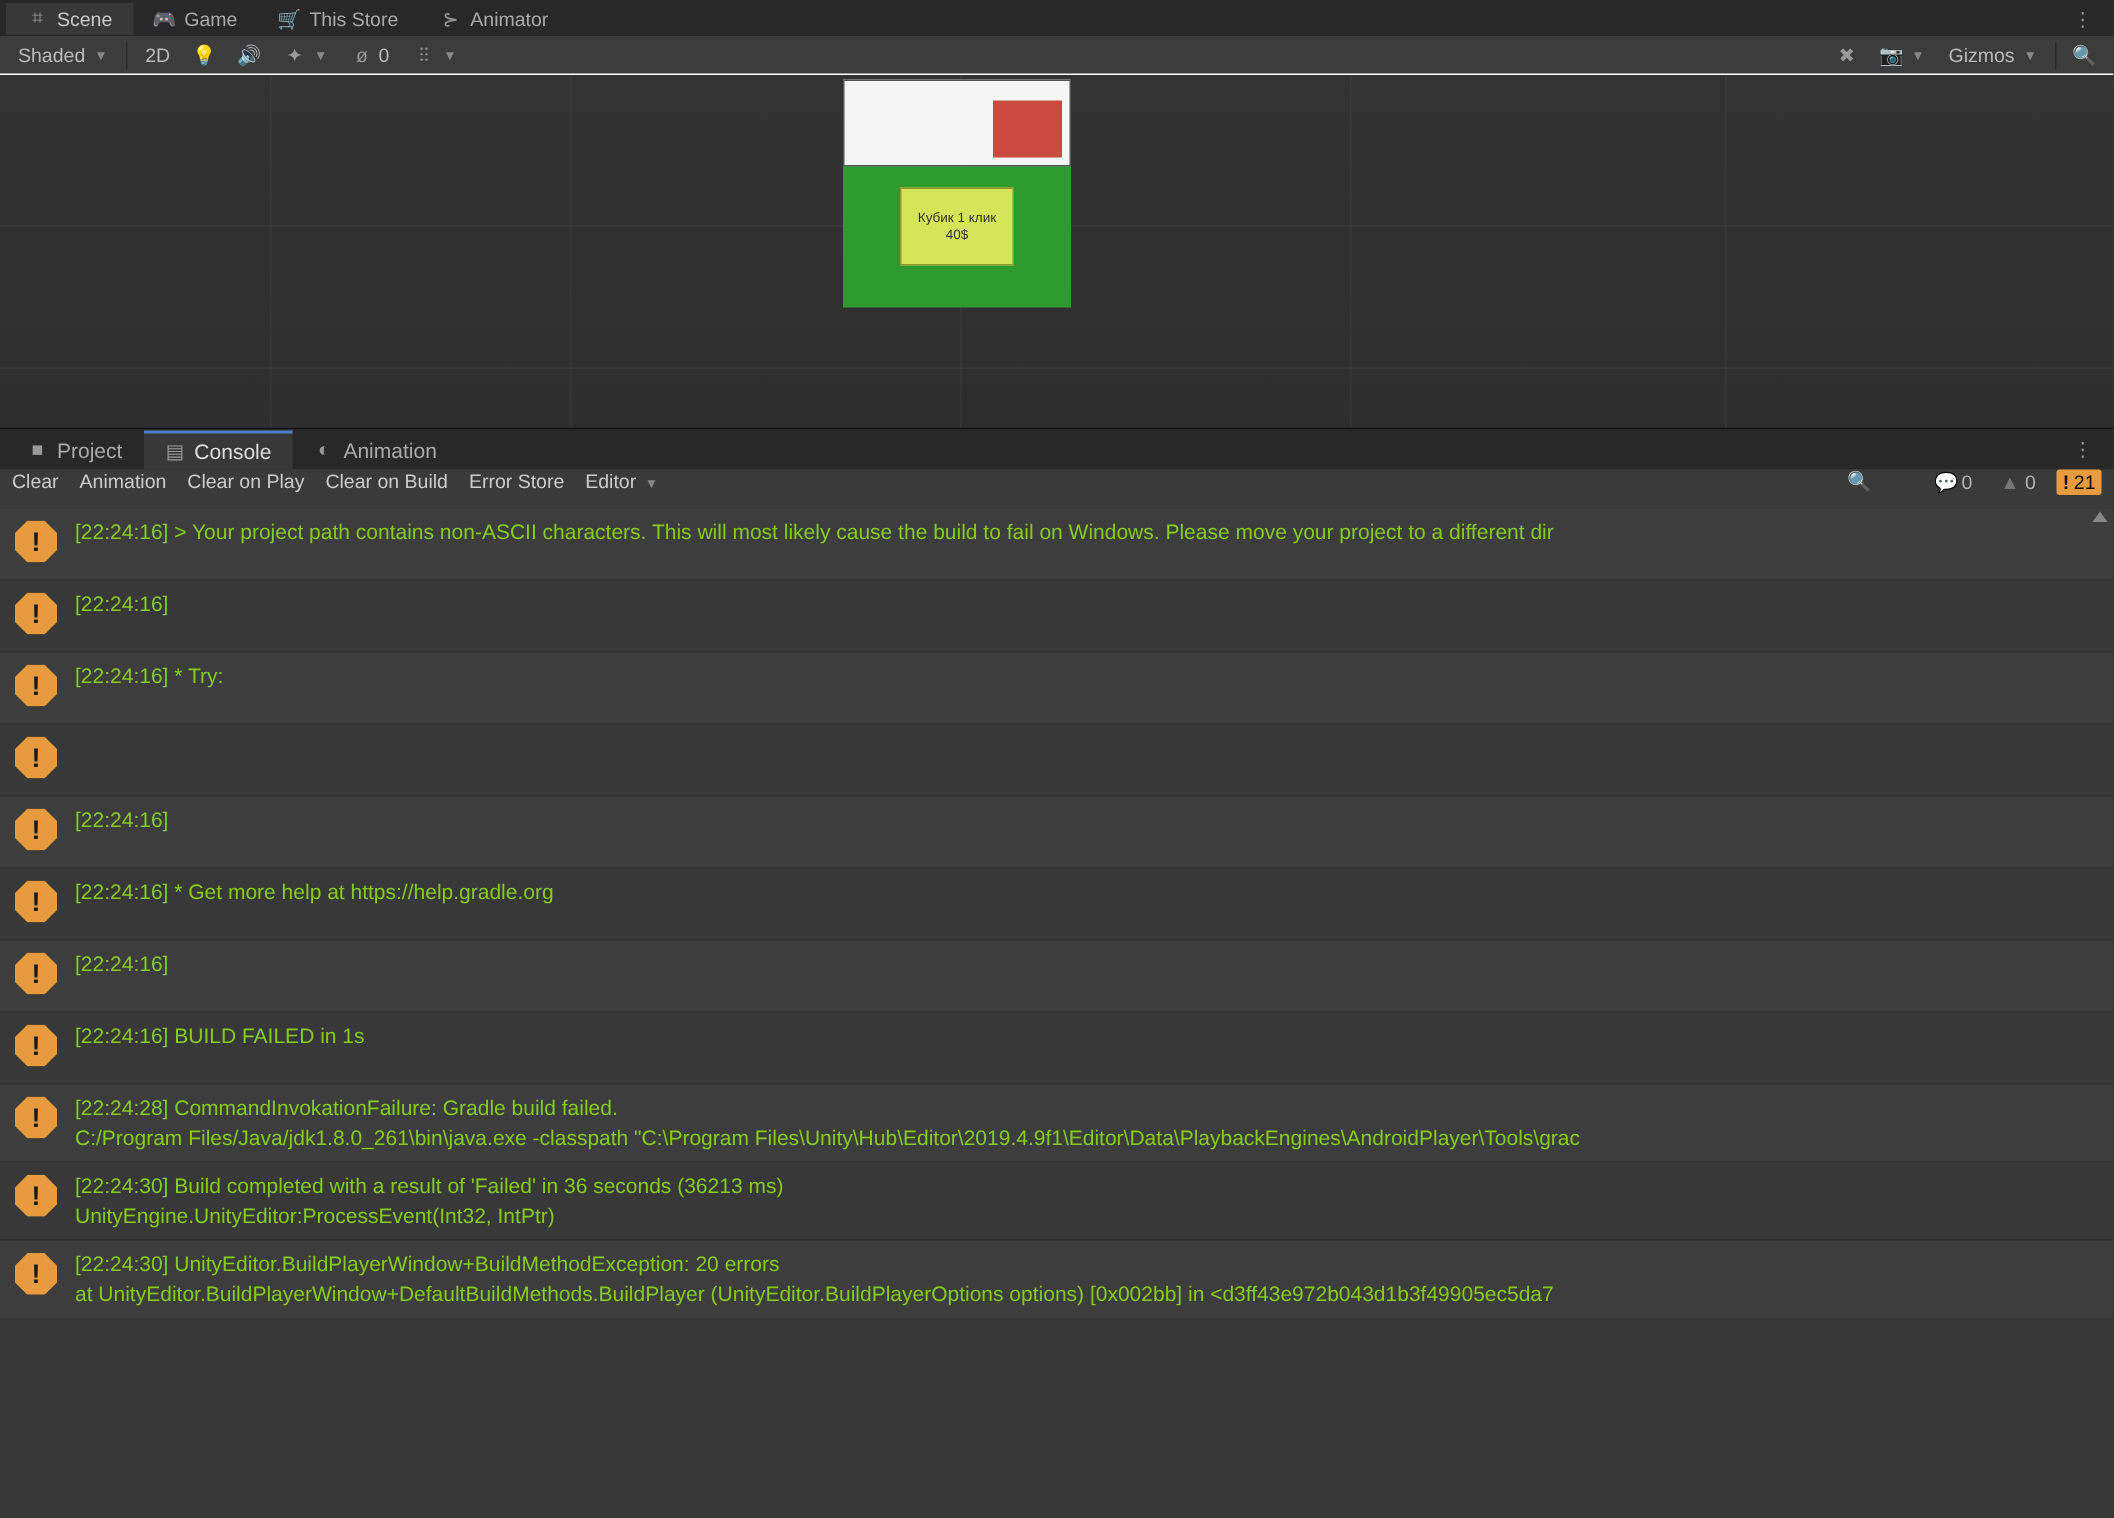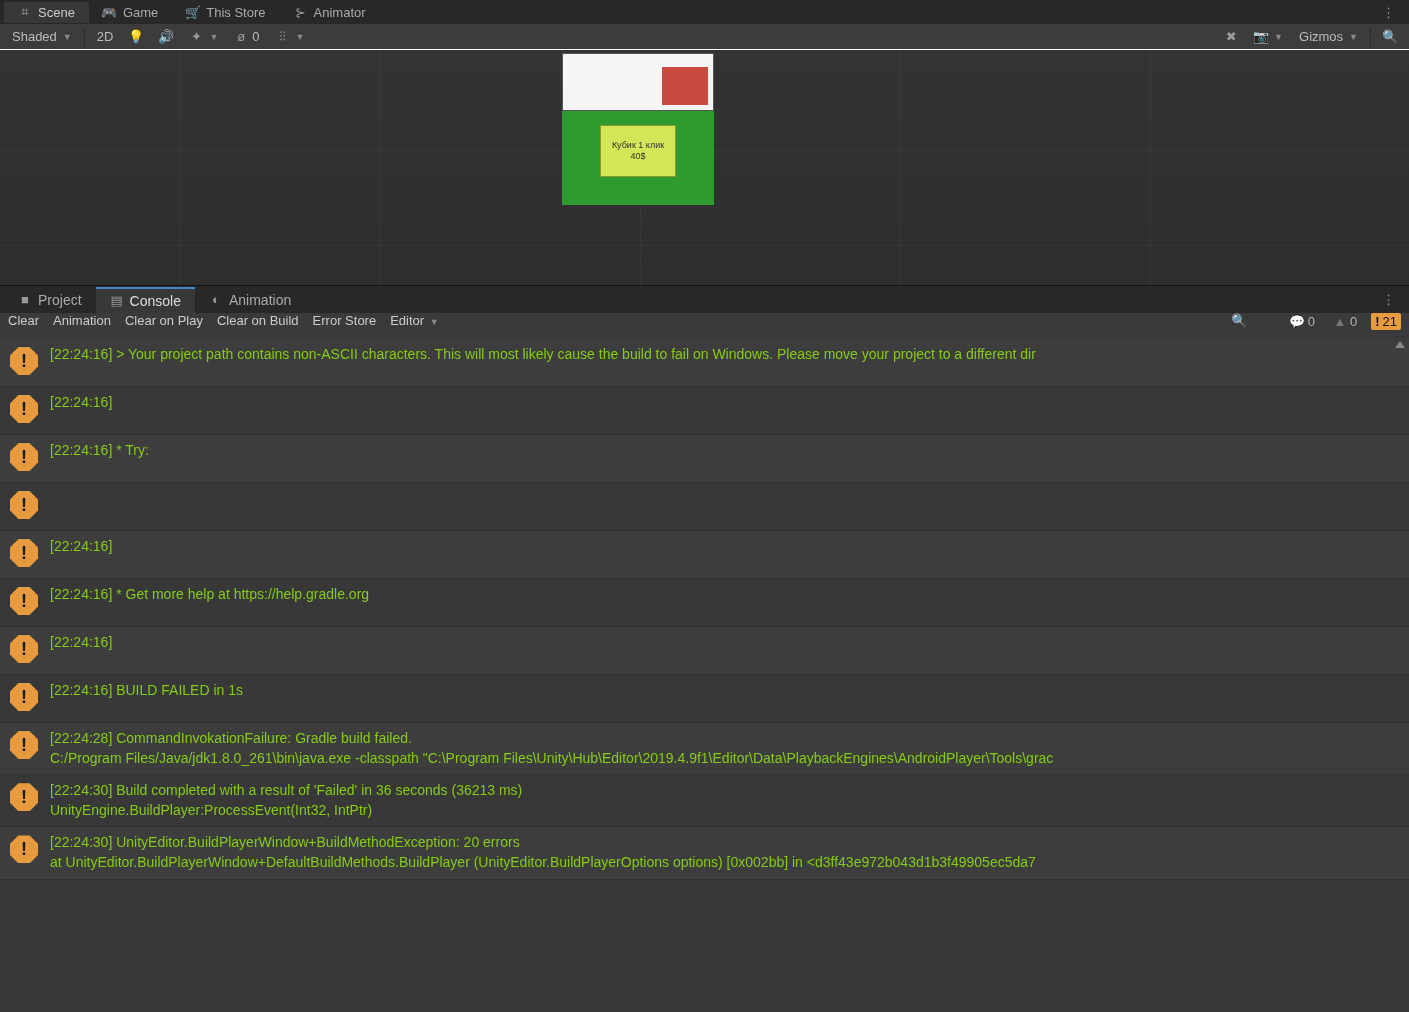--- a/index.html
+++ b/index.html
@@ -257,21 +257,21 @@
         <span class="sub">[22:24:28] CommandInvokationFailure: Gradle build failed.</span>
         <span class="sub">C:/Program Files/Java/jdk1.8.0_261\bin\java.exe -classpath "C:\Program Files\Unity\Hub\Editor\2019.4.9f1\Editor\Data\PlaybackEngines\AndroidPlayer\Tools\grac</span>
       </div>
     </div>
     <div class="console-row">
       <div class="c-icon">
         <div class="octagon">!</div>
       </div>
       <div class="c-text">
         <span class="sub">[22:24:30] Build completed with a result of 'Failed' in 36 seconds (36213 ms)</span>
-        <span class="sub">UnityEngine.BuildPlayer:ProcessEvent(Int32, IntPtr)</span>
+        <span class="sub">UnityEngine.UnityEditor:ProcessEvent(Int32, IntPtr)</span>
       </div>
     </div>
     <div class="console-row">
       <div class="c-icon">
         <div class="octagon">!</div>
       </div>
       <div class="c-text">
         <span class="sub">[22:24:30] UnityEditor.BuildPlayerWindow+BuildMethodException: 20 errors</span>
         <span class="sub">  at UnityEditor.BuildPlayerWindow+DefaultBuildMethods.BuildPlayer (UnityEditor.BuildPlayerOptions options) [0x002bb] in &lt;d3ff43e972b043d1b3f49905ec5da7</span>
       </div>

